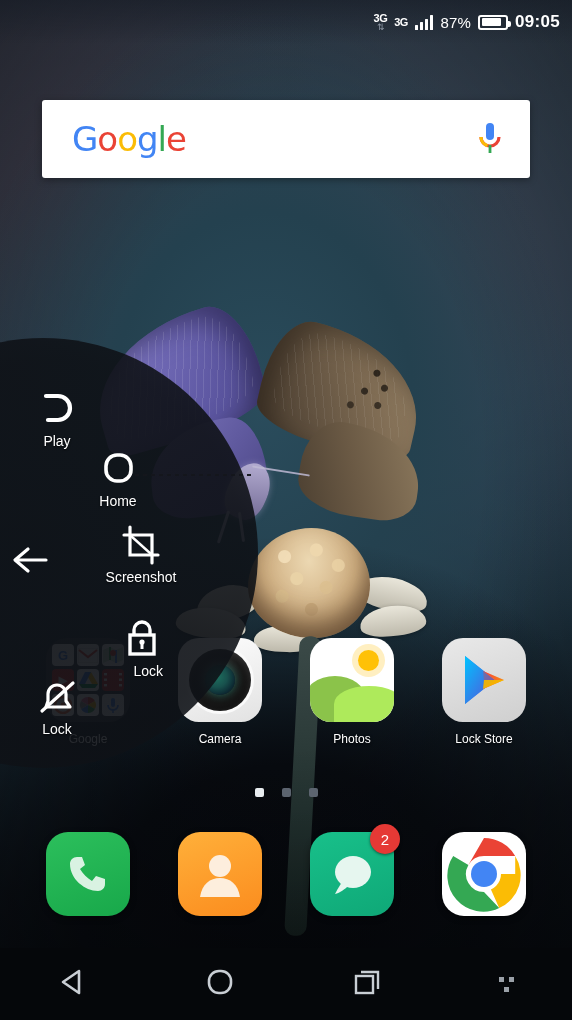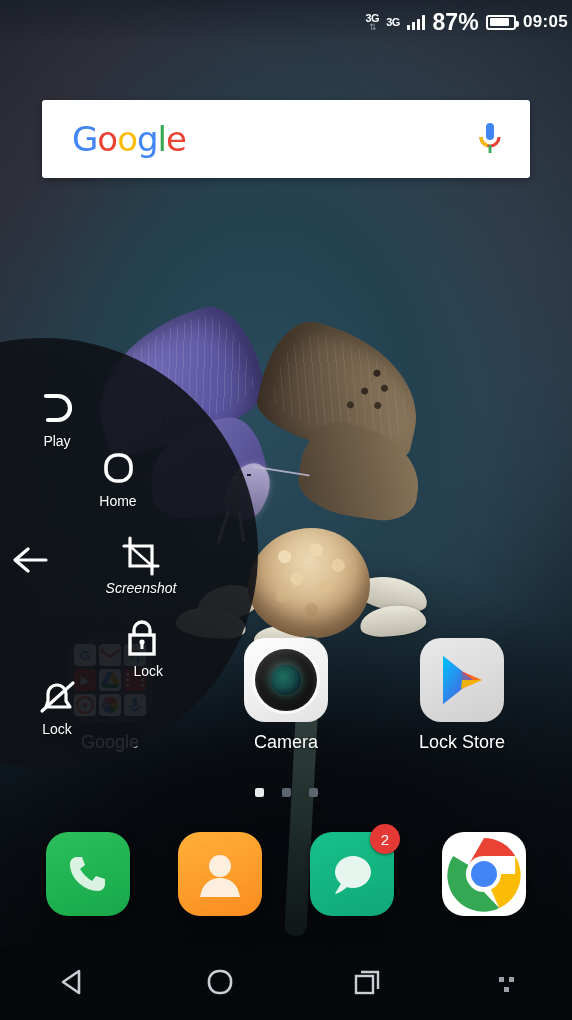--- a/index.html
+++ b/index.html
@@ -103,35 +103,35 @@
     position:absolute; left:292px; top:636px; width:22px; height:300px;
     background:linear-gradient(180deg,#3b4a48,#22312f 60%,#131d1c);
     border-radius:10px;
     transform:rotate(3deg);
   }
 
   
   #statusbar{
     position:absolute; left:0; top:0; width:572px; height:44px;
     display:flex; align-items:center; justify-content:flex-end;
-    padding-right:4px; gap:7px;
+    padding-right:12px; gap:7px;
     color:#fff; z-index:40;
     background:linear-gradient(180deg, rgba(20,26,36,.55), rgba(20,26,36,0));
   }
   .sb-3g-stack{ display:flex; flex-direction:column; align-items:center; line-height:1; }
   .sb-3g-lbl{ font-size:11px; font-weight:bold; letter-spacing:-.5px; }
   .sb-arrows{ font-size:9px; color:#8f98a6; margin-top:-1px; letter-spacing:-1px;}
   .sb-3g2{ font-size:11px; font-weight:bold; letter-spacing:-.5px; }
   .bars{ display:flex; align-items:flex-end; gap:1.5px; height:15px; }
   .bars i{ display:block; width:3.5px; background:#fff; border-radius:.5px; }
   .bars i:nth-child(1){height:5px}
   .bars i:nth-child(2){height:8px}
   .bars i:nth-child(3){height:11px}
   .bars i:nth-child(4){height:15px}
-  #battPct{ font-size:23px; font-weight:bold; letter-spacing:.2px; }
+  #battPct{ font-size:15px; font-weight:normal; letter-spacing:.2px; }
   .battery{
     width:30px; height:15px; border:2px solid #fff; border-radius:3px;
     position:relative; display:flex; align-items:center; padding:1.5px;
   }
   .battery::after{
     content:""; position:absolute; right:-5px; top:4px;
     width:3px; height:6px; background:#fff; border-radius:0 2px 2px 0;
   }
   .battery span{ display:block; height:100%; width:84%; background:#fff; border-radius:1px; }
   #clock{ font-size:17px; font-weight:bold; letter-spacing:.3px; }
@@ -156,39 +156,39 @@
     background:radial-gradient(circle at 52% 50%, rgba(14,17,22,.93) 0%, rgba(14,17,22,.9) 62%, rgba(16,20,26,.82) 100%);
     z-index:25;
   }
   .assist-item{
     position:absolute; z-index:26; display:flex; flex-direction:column;
     align-items:center; color:#fff; width:90px;
   }
   .assist-label{ font-size:14px; margin-top:3px; text-shadow:0 1px 2px rgba(0,0,0,.8); }
   #assistBack{ left:12px; top:390px; }
   #assistHome{ left:73px; top:450px;justify-content:flex-end; }
-  #assistShot{ left:96px; top:535px;font-style:italic; }
+  #assistShot{ left:96px; top:524px; }
   #assistLock{ left:73px; top:618px;align-items:flex-end; }
   #assistMute{ left:12px; top:678px; }
   #assistArrow{
     position:absolute; left:8px; top:540px; width:44px; height:40px; z-index:26;
   }
   #dottedLine{
     position:absolute; left:135px; top:474px; width:120px; height:2px; z-index:26;
     background:repeating-linear-gradient(90deg, rgba(20,22,28,.95) 0 4px, rgba(255,255,255,0) 4px 8px);
   }
 
   
   #appRow{
     position:absolute; left:0; top:638px; width:572px; z-index:20;
     display:flex; justify-content:space-around; padding:0 22px;
   }
   .app{ width:110px; display:flex; flex-direction:column; align-items:center; }
   .app-label{
-    margin-top:10px; color:#fff; font-size:18px;
+    margin-top:10px; color:#fff; font-size:12px;
     text-shadow:0 1px 3px rgba(0,0,0,.9);
     white-space:nowrap;
   }
   .icon88{ width:84px; height:84px; border-radius:21px; position:relative; overflow:hidden; }
 
   
   #folderGoogle{
     background:rgba(70,74,82,.62);
     display:grid; grid-template-columns:repeat(3,1fr); gap:3px; padding:6px;
   }
@@ -431,20 +431,28 @@
 
   <div class="app">
     <div class="icon88" id="iconCamera">
       <div class="lens">
         <div class="iris"></div>
       </div>
     </div>
     <span class="app-label">Camera</span>
   </div>
 
+  <div class="app">
+    <div class="icon88" id="iconPhotos">
+      <span class="sun"></span>
+      <span class="hill1"></span>
+      <span class="hill2"></span>
+    </div>
+    <span class="app-label">Photos</span>
+  </div>
 
   <div class="app">
     <div class="icon88" id="iconPlay">
       <svg width="46" height="52" viewBox="0 0 46 52">
         <path d="M4 2 L34 26 L4 50 Z" fill="#4285F4"></path>
         <path d="M4 2 L34 26 L4 50 Z" fill="url(#pg1)"></path>
         <defs>
           <linearGradient id="pg1" x1="0" y1="0" x2="1" y2="1">
             <stop offset="0" stop-color="#00C3FF"></stop>
               <stop offset="1" stop-color="#5C4BD6"></stop>

